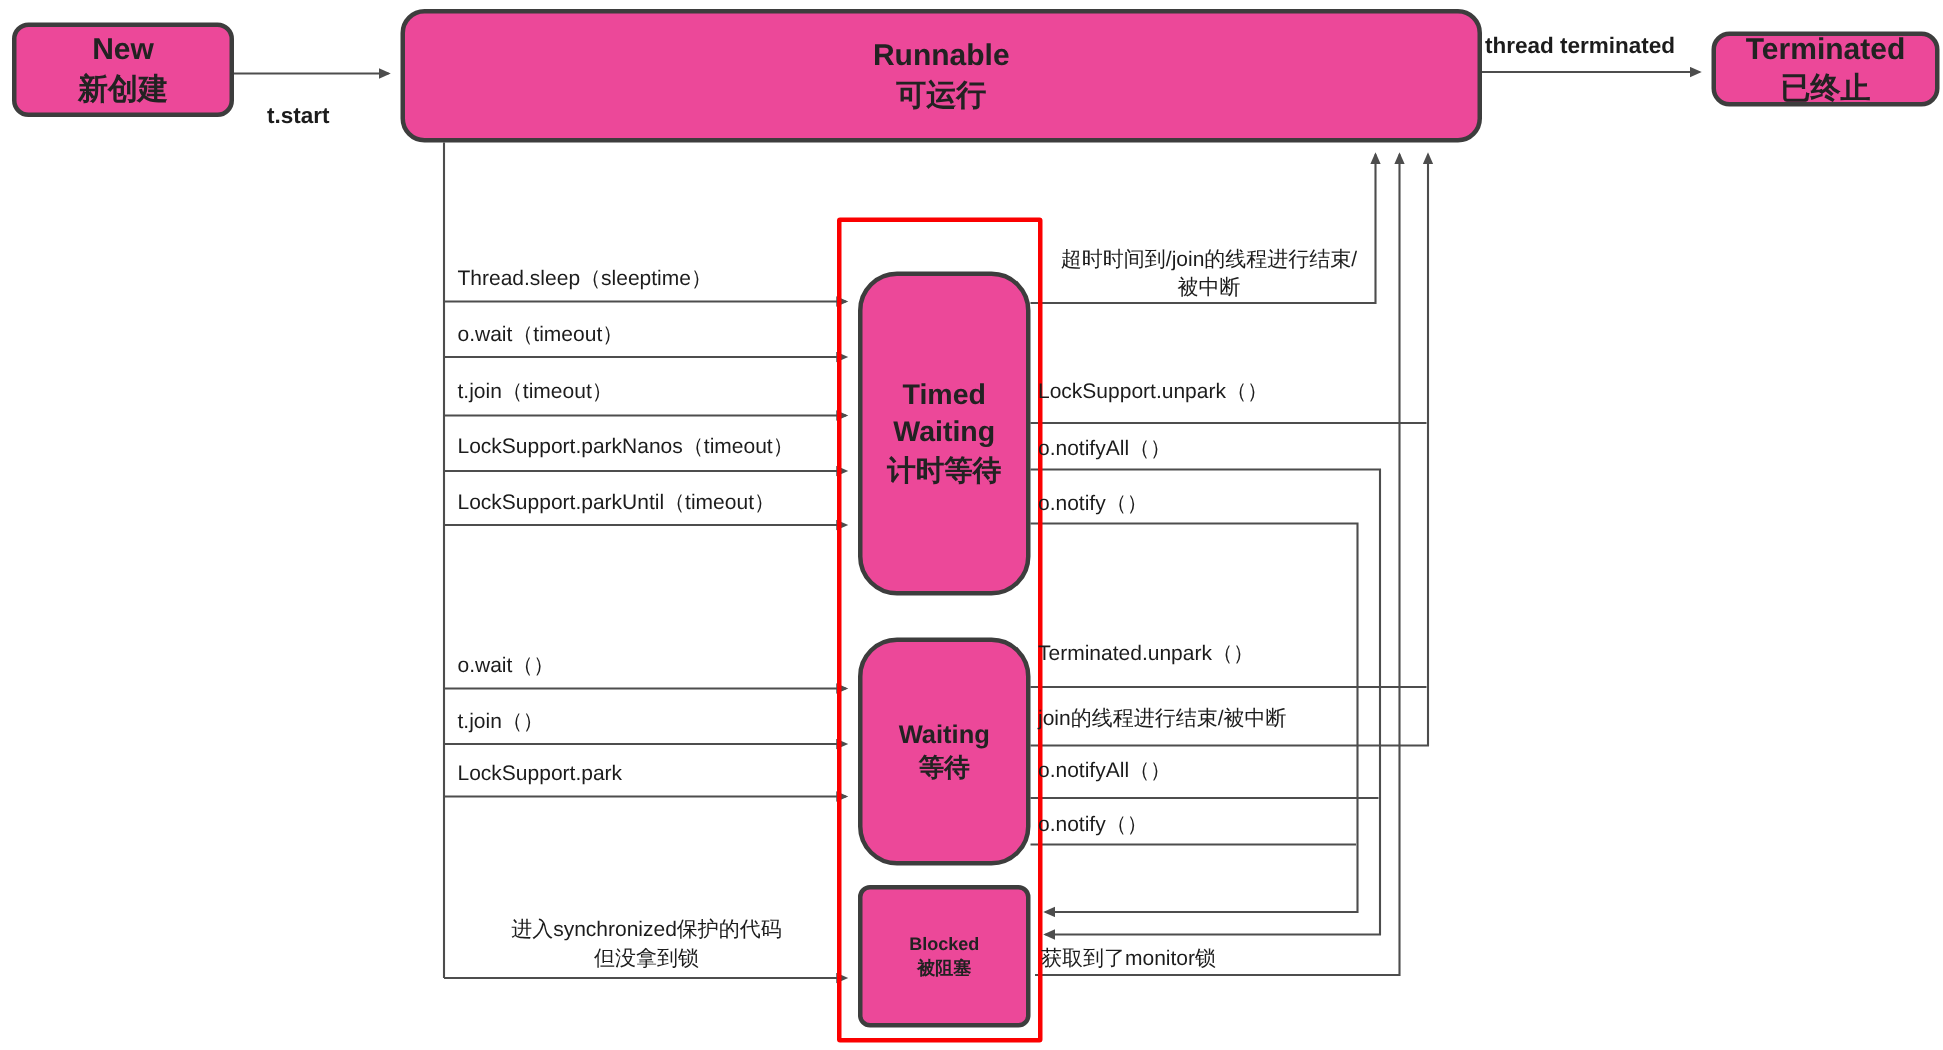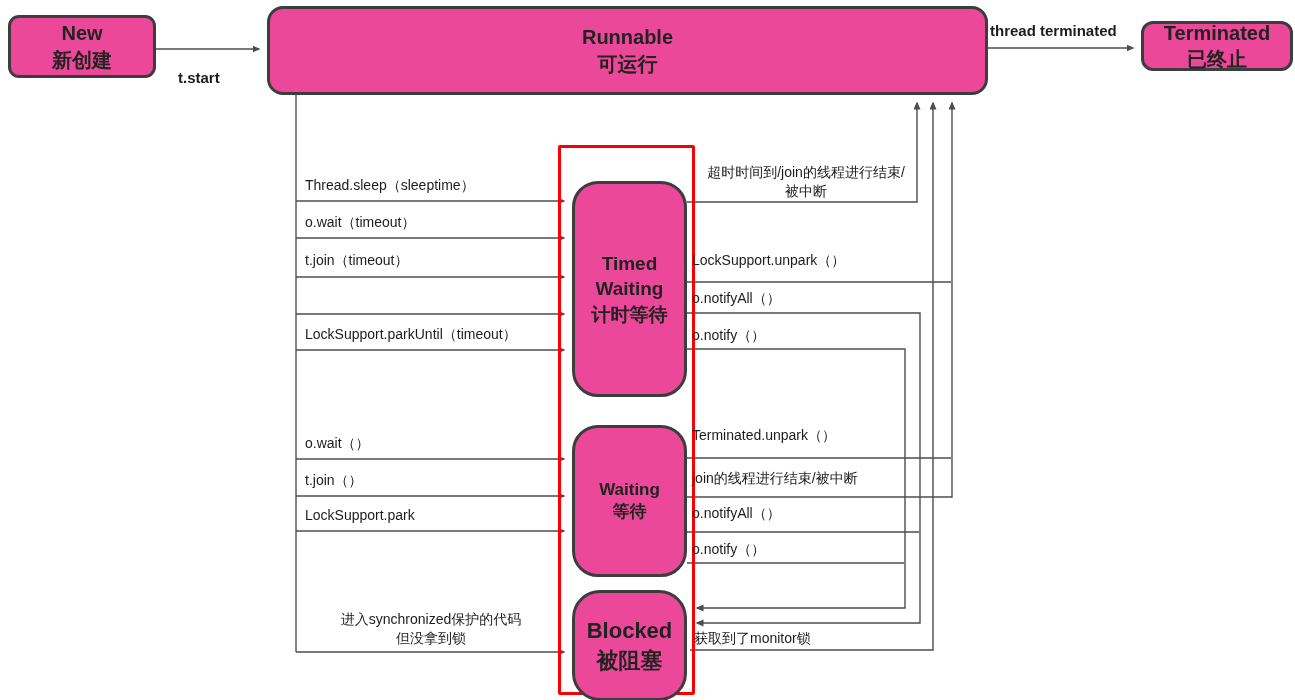--- a/index.html
+++ b/index.html
@@ -26,21 +26,21 @@
     position:absolute;box-sizing:border-box;background:#ec4899;
     border:3px solid var(--border-dark);
     display:flex;flex-direction:column;align-items:center;justify-content:center;
     font-weight:700;line-height:1.32;text-align:center;z-index:3;color:#222;
   }
   .n-new{left:8px;top:15px;width:148px;height:63px;border-radius:11px;font-size:20px;}
   .n-runnable{left:267px;top:6px;width:721px;height:89px;border-radius:16px;font-size:20px;}
   .n-terminated{left:1141px;top:21px;width:152px;height:50px;border-radius:12px;font-size:20px;}
   .n-timed{left:572px;top:163px;width:115px;height:216px;border-radius:26px;font-size:19px;margin-top:18px;}
   .n-waiting{left:572px;top:425px;width:115px;height:152px;border-radius:26px;font-size:17px;}
-  .n-blocked{left:572px;top:590px;width:115px;height:111px;border-radius:28px;font-size:22px;}
+  .n-blocked{left:572px;top:590px;width:115px;height:95px;border-radius:8px;font-size:12px;}
   .lbl{
     position:absolute;font-size:14px;white-space:nowrap;z-index:4;
     color:var(--text);font-weight:400;line-height:1.2;
   }
   .lbl-strong{font-weight:700;font-size:15px;}
   .lbl-center{text-align:center;white-space:normal;line-height:19px;}
 </style>
 </head>
 <body>
 
@@ -122,20 +122,21 @@
     <span>Blocked</span>
     <span>被阻塞</span>
   </div>
 
   <div class="lbl lbl-strong" style="left:178px;top:21px;margin-top:48px;">t.start</div>
   <div class="lbl lbl-strong" style="left:990px;top:22px;">thread terminated</div>
 
   <div class="lbl" style="left:305px;top:177px;">Thread.sleep（sleeptime）</div>
   <div class="lbl" style="left:305px;top:214px;">o.wait（timeout）</div>
   <div class="lbl" style="left:305px;top:252px;">t.join（timeout）</div>
+  <div class="lbl" style="left:305px;top:289px;">LockSupport.parkNanos（timeout）</div>
   <div class="lbl" style="left:305px;top:326px;">LockSupport.parkUntil（timeout）</div>
 
   <div class="lbl" style="left:305px;top:435px;">o.wait（）</div>
   <div class="lbl" style="left:305px;top:472px;text-align:right;">t.join（）</div>
   <div class="lbl" style="left:305px;top:507px;">LockSupport.park</div>
 
   <div class="lbl lbl-center" style="left:300px;top:610px;width:262px;">
     <span>进入synchronized保护的代码</span><br>
     <span>但没拿到锁</span>
   </div>

